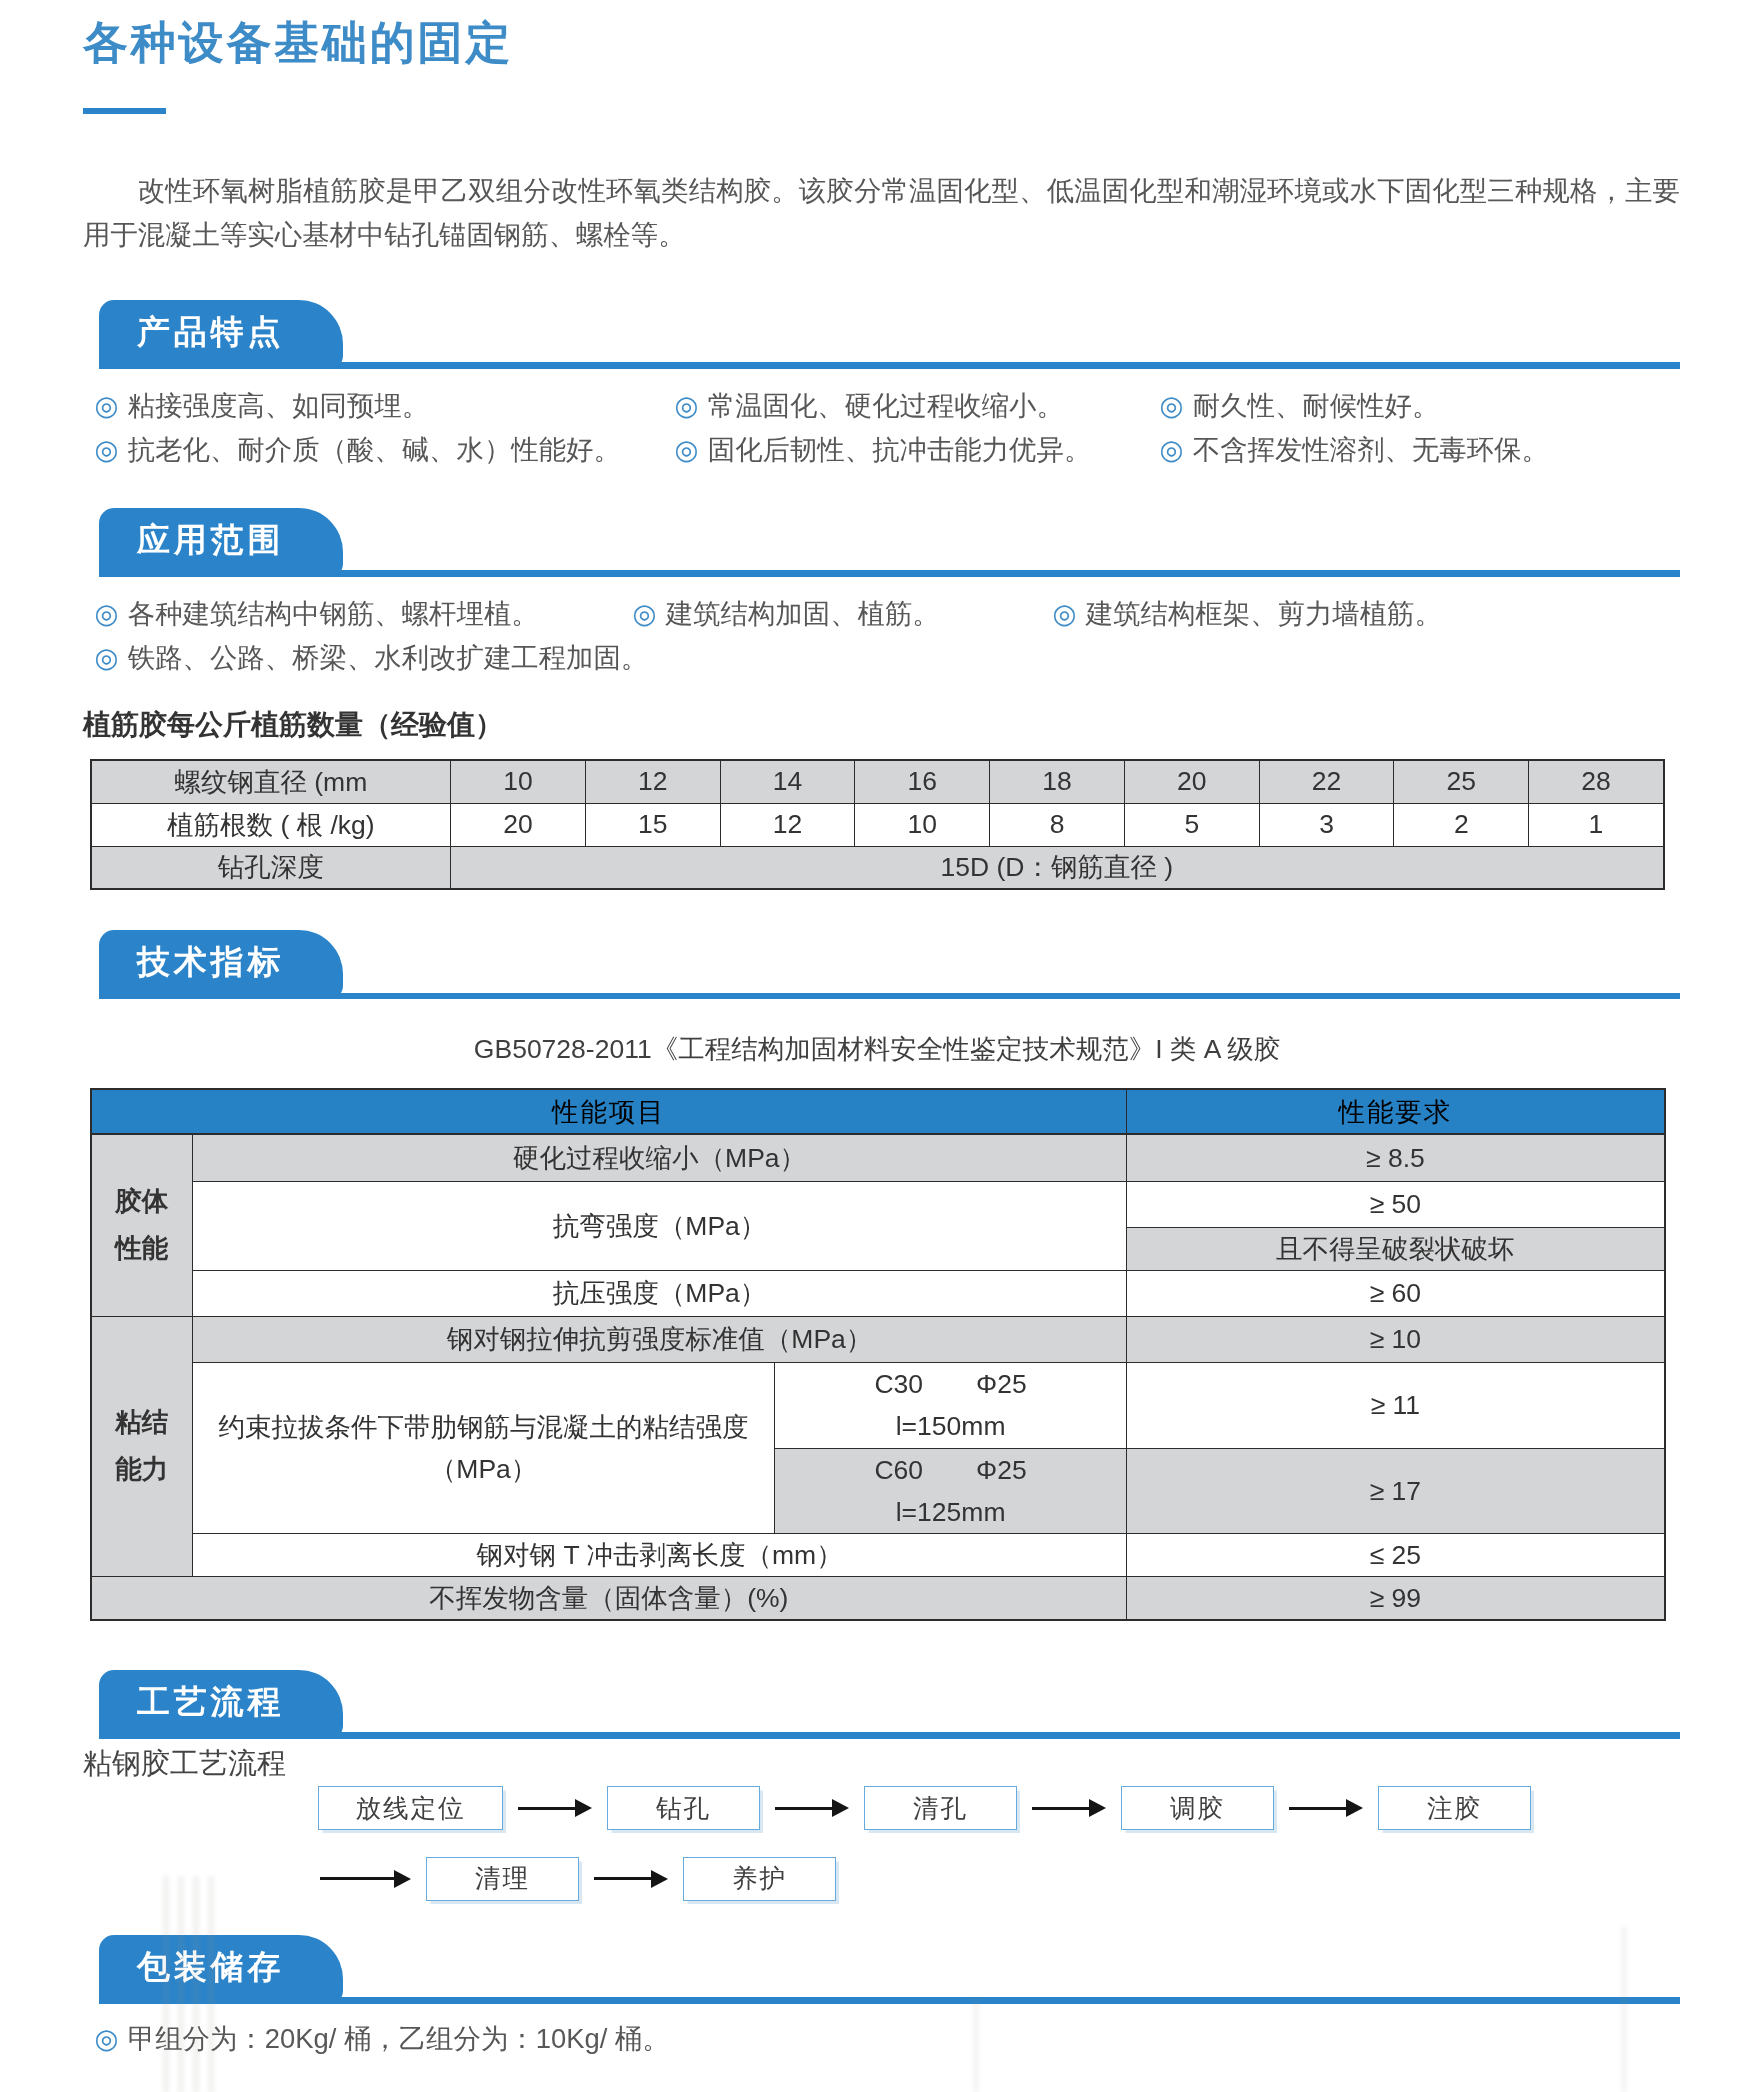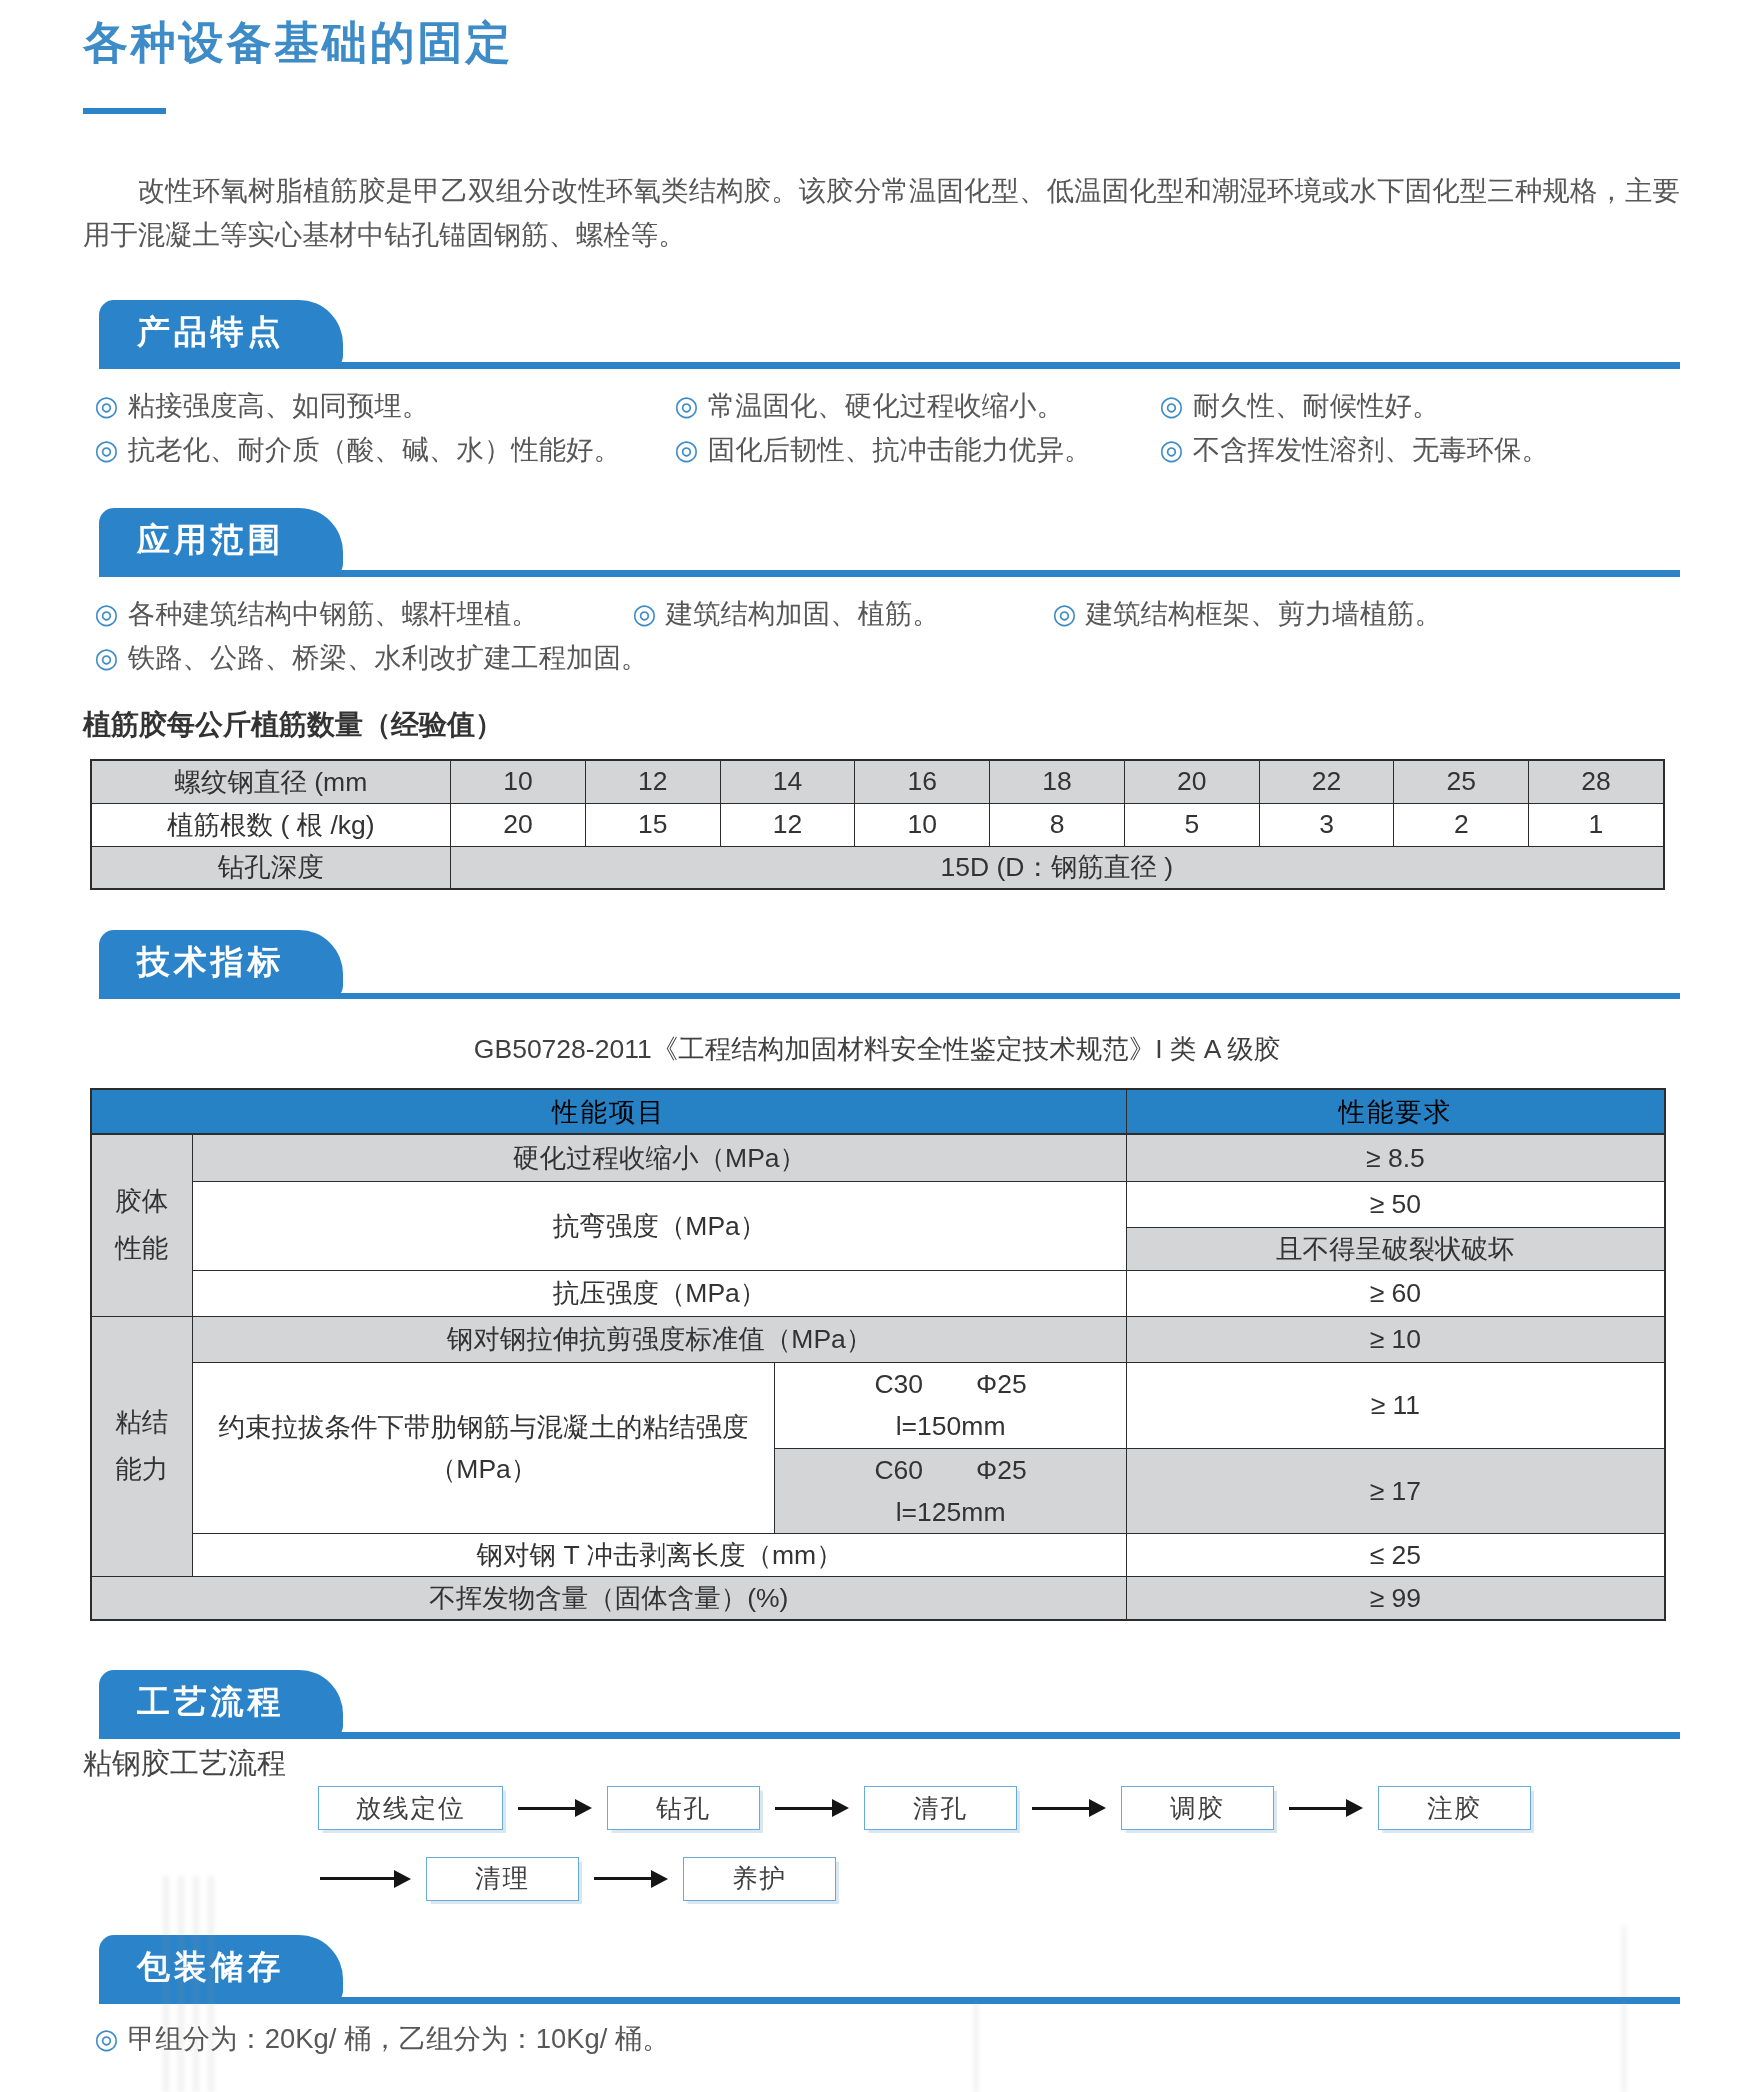--- a/index.html
+++ b/index.html
@@ -73,21 +73,21 @@
   .tech-caption{margin:32px 0 0 6.6px;width:1575px;text-align:center;font-size:26.5px;color:#3f3f3f;}
   .tech{margin:21px 0 0 6.6px;width:1575px;table-layout:fixed;border:2.8px solid var(--tbl-border);}
   .tech td{
     border:1.9px solid var(--tbl-border);text-align:center;vertical-align:middle;
     font-size:26.5px;color:#333;padding:0 5.7px;line-height:42px;
   }
   .tech tr.thead td{
     background:var(--header-blue);color:#000000;height:45px;
     border-bottom:2.8px solid var(--tbl-border);font-size:26.5px;letter-spacing:1.9px;
   }
-  .tech .g{padding:0 13px;line-height:47px;}
+  .tech .g{padding:0 13px;line-height:47px;font-weight:bold;}
   .tech .wraplab{padding:0 19px;}
 
   
   .flow-subtitle{margin:5.7px 0 0 0;font-size:29px;color:#444;}
   .flow-row{display:flex;align-items:center;}
   .flow-row1{margin:1.9px 0 0 235px;}
   .flow-row2{margin:26.5px 0 0 237px;}
   .flow-box{
     height:44px;border:1.9px solid var(--flow-border);background:#fff;
     display:flex;align-items:center;justify-content:center;

